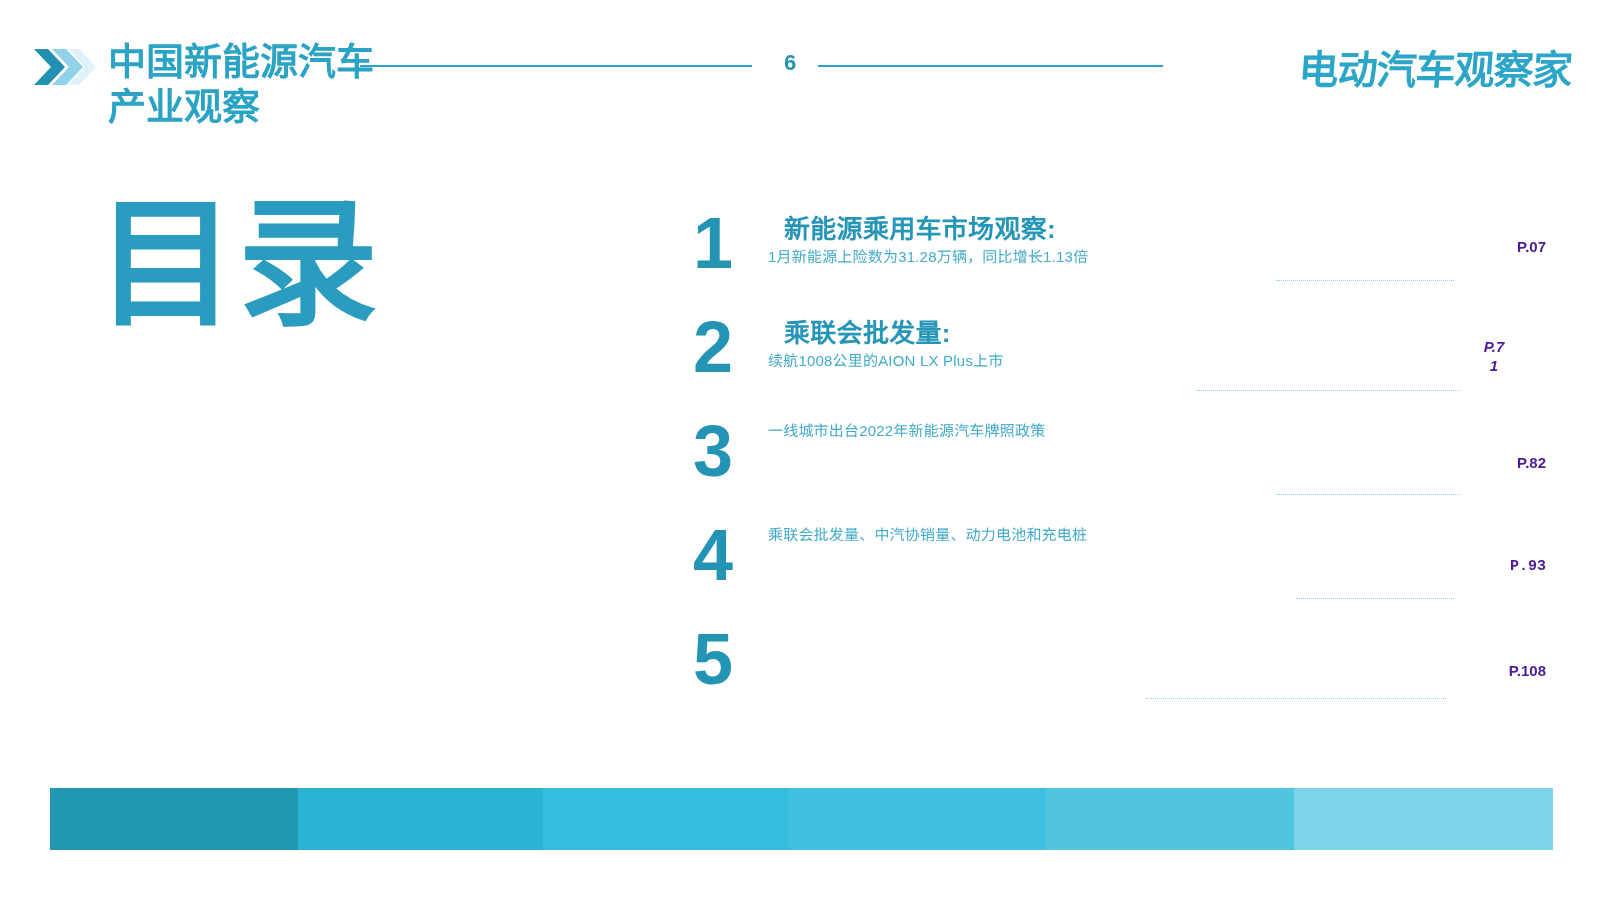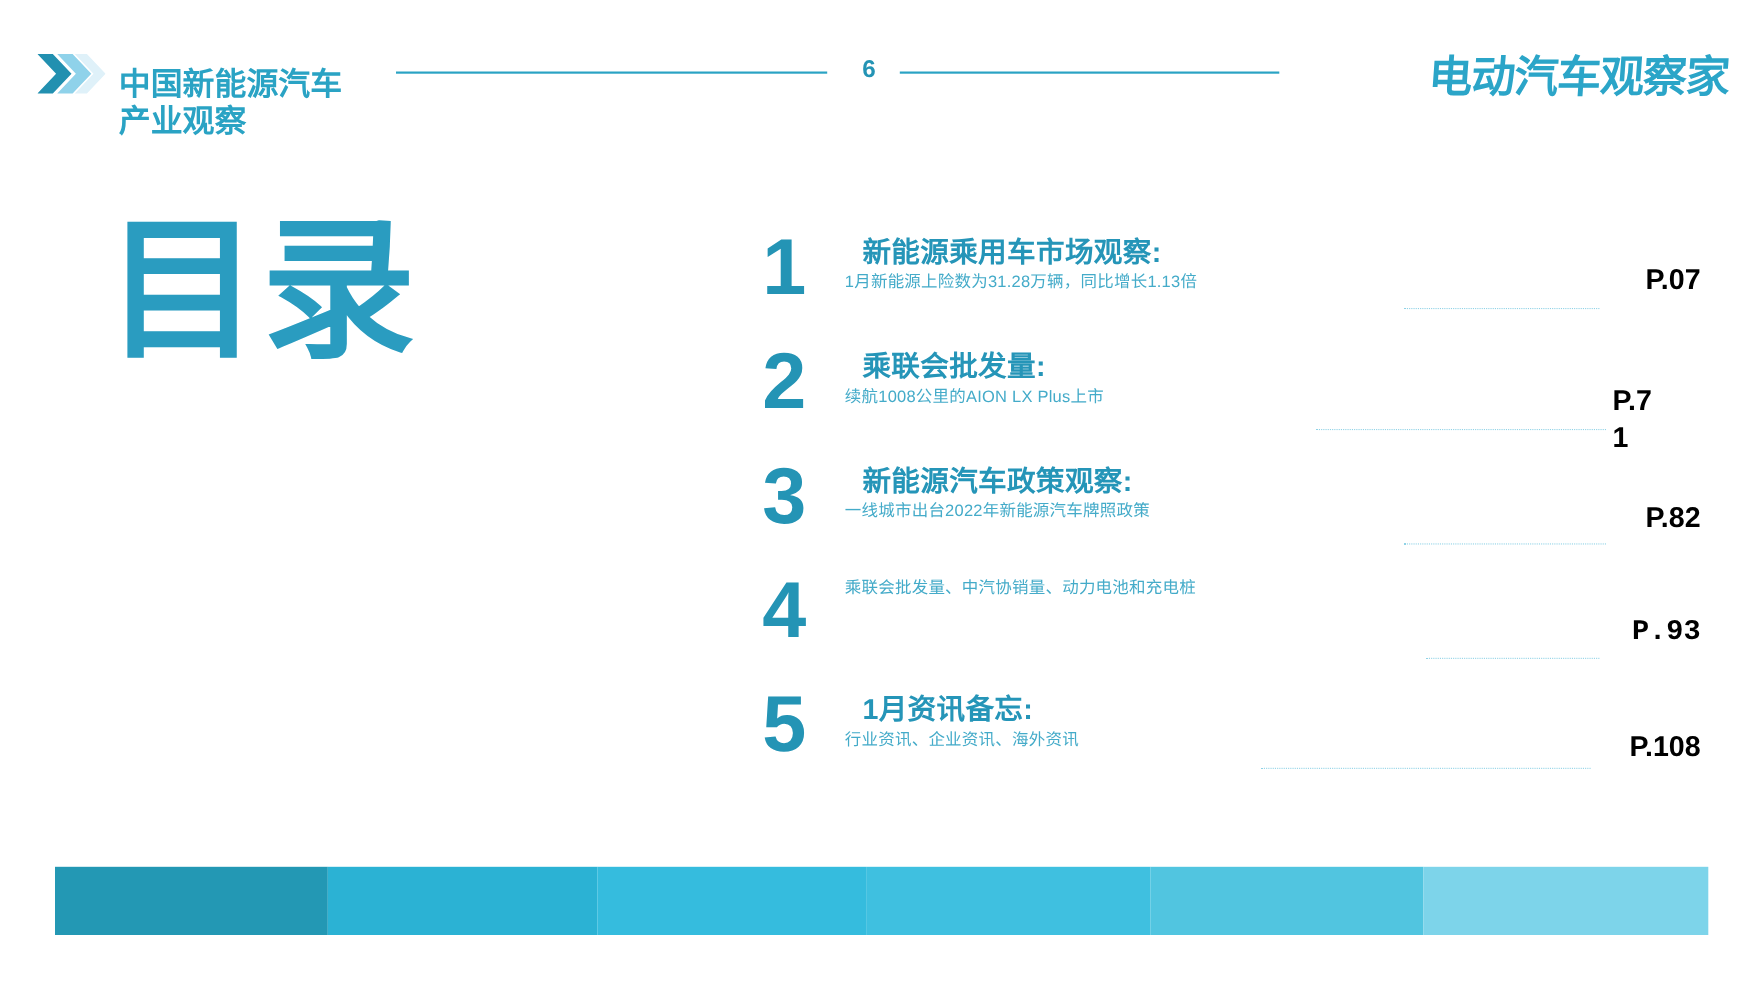--- a/index.html
+++ b/index.html
@@ -33,27 +33,26 @@
     align-items: flex-start;
   }
   #chevron-logo {
     width: 62px;
     height: 42px;
     margin-top: 6px;
     flex: none;
   }
   #brand-left-title {
     margin-left: 12px;
-    font-size: 29px;
+    font-size: 38px;
     font-weight: bold;
     line-height: 1.18;
     color: #2aa3c4;
     letter-spacing: 0px;
     white-space: pre-line;
-    margin-top: 20px;
   }
   #header-rule-left {
     position: absolute;
     left: 360px;
     top: 65px;
     width: 392px;
     height: 2px;
     background: #2aa3c4;
   }
   #page-number {
@@ -148,32 +147,32 @@
     height: 0;
     border-top: 1px dotted #8fd2e6;
     top: 68px;
   }
   .toc-page {
     position: absolute;
     right: 0;
     top: 34px;
     width: 86px;
     text-align: right;
-    font-size: 26px;
-    font-weight: bold;
-    color: #000000;
+    font-size: 15px;
+    font-weight: bold;
+    color: #4c1d95;
     line-height: 1.25;
   }
 
   
   .toc-entry.e1 .toc-leader { left: 600px; right: 92px; top: 74px; }
   .toc-entry.e1 .toc-page   { top: 32px; }
 
   .toc-entry.e2 .toc-leader { left: 520px; right: 86px; top: 80px; }
-  .toc-entry.e2 .toc-page   { top: 38px; width: 56px; text-align: left; right: 24px; }
+  .toc-entry.e2 .toc-page   { top: 28px; width: 56px; text-align: center; right: 24px; font-style: italic; }
 
   .toc-entry.e3 .toc-leader { left: 600px; right: 86px; top: 80px; }
   .toc-entry.e3 .toc-page   { top: 40px; }
 
   .toc-entry.e4 .toc-leader { left: 620px; right: 92px; top: 80px; }
   .toc-entry.e4 .toc-page   { top: 40px; font-family: Liberation Mono, monospace; }
 
   .toc-entry.e5 .toc-leader { left: 470px; right: 100px; top: 76px; }
   .toc-entry.e5 .toc-page   { top: 40px; width: 96px; }
 
@@ -233,42 +232,37 @@
     <div class="toc-leader"></div>
     <div class="toc-page">
         <div>P.7</div>
         <div>1</div>
       </div>
   </div>
 
   <div class="toc-entry e3">
     <div class="toc-index">3</div>
     <div class="toc-text">
-      <div class="toc-heading">新能源汽车政策观察:</div>
       <div class="toc-sub">一线城市出台2022年新能源汽车牌照政策</div>
     </div>
     <div class="toc-leader"></div>
     <div class="toc-page">P.82</div>
   </div>
 
   <div class="toc-entry e4">
     <div class="toc-index">4</div>
     <div class="toc-text">
       <div class="toc-sub">乘联会批发量、中汽协销量、动力电池和充电桩</div>
     </div>
     <div class="toc-leader"></div>
     <div class="toc-page">P.93</div>
   </div>
 
   <div class="toc-entry e5">
     <div class="toc-index">5</div>
-    <div class="toc-text">
-      <div class="toc-heading">1月资讯备忘:</div>
-      <div class="toc-sub">行业资讯、企业资讯、海外资讯</div>
-    </div>
     <div class="toc-leader"></div>
     <div class="toc-page">P.108</div>
   </div>
 
 </div>
 
 <div id="footer-bar">
     <div class="swatch" style="background: rgb(35, 152, 180); width: 248px;"></div>
     <div class="swatch" style="background: rgb(43, 178, 212); width: 245px;"></div>
     <div class="swatch" style="background: rgb(53, 188, 222); width: 245px;"></div>

